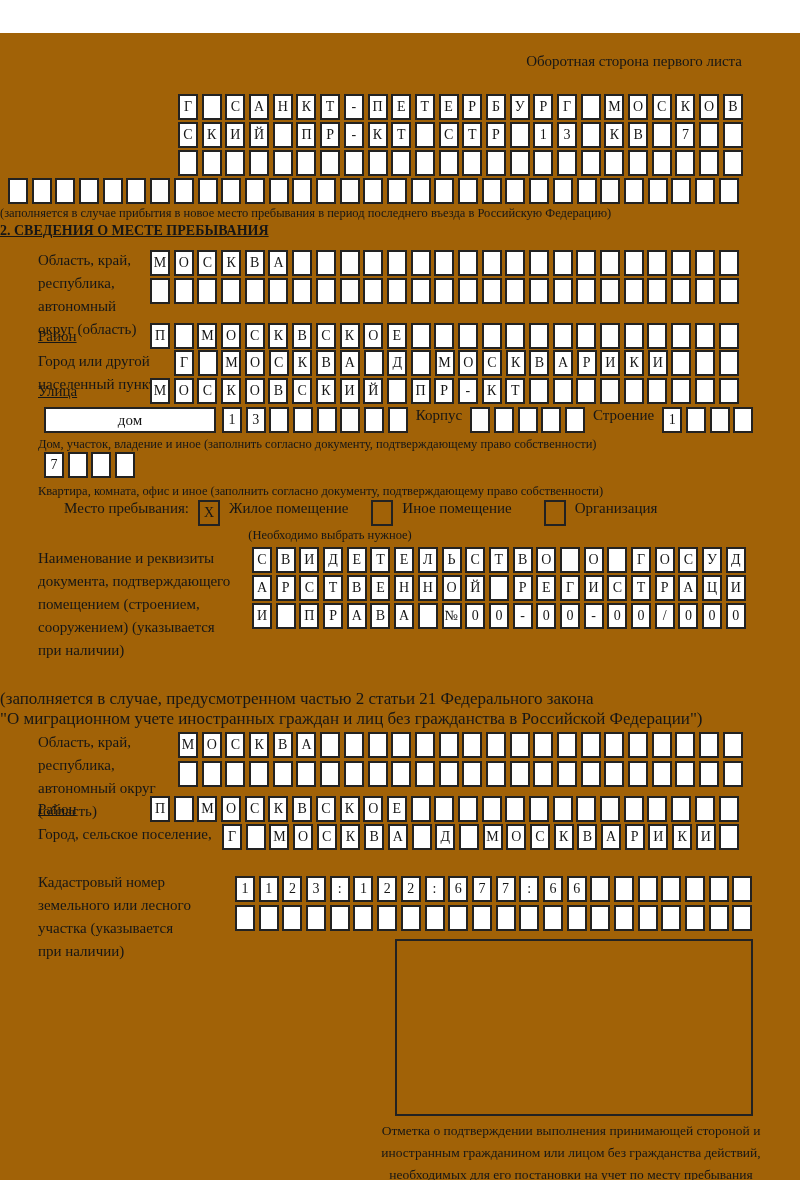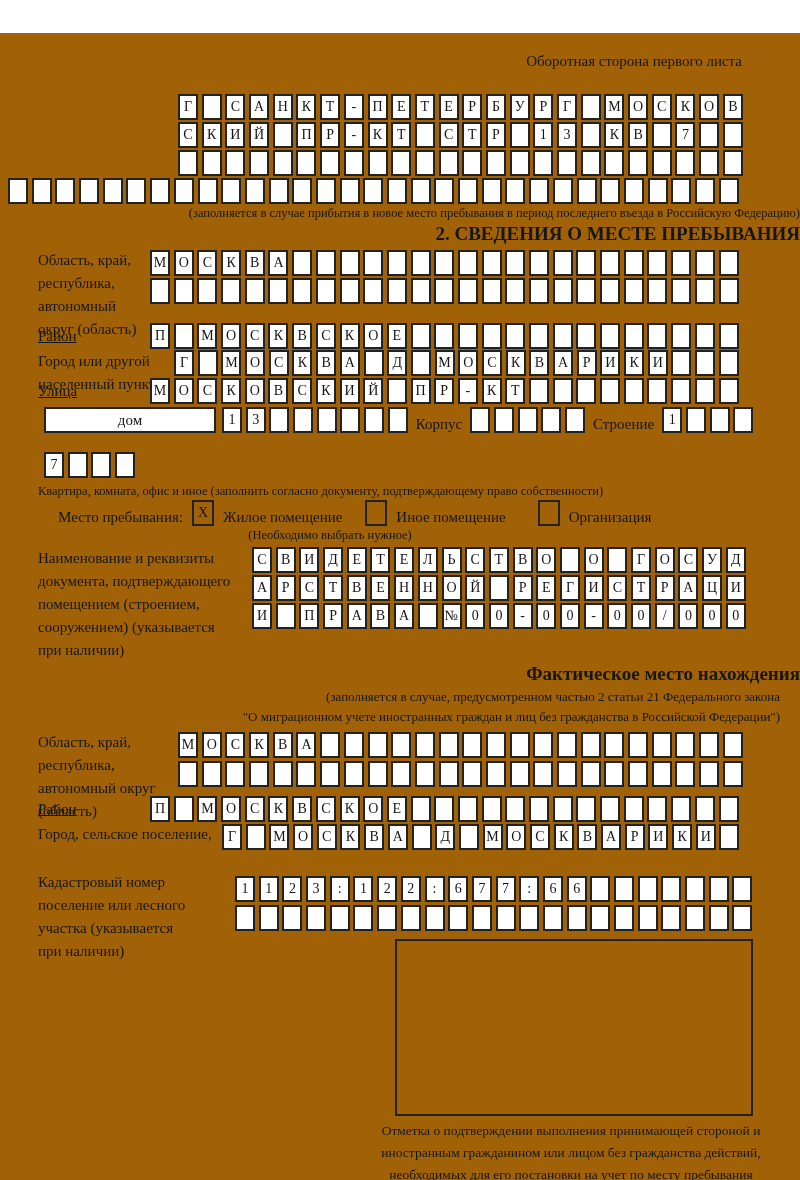--- a/index.html
+++ b/index.html
@@ -6,33 +6,33 @@
   body{width:800px;font-family:"Liberation Serif","DejaVu Serif",serif;color:#161616;}
   #page{position:relative;width:800px;height:1180px;background:#a16207;overflow:hidden;margin-top:33px;}
   .title{position:absolute;top:20px;right:58px;font-size:15px;}
   .lblblock{position:absolute;font-size:15px;line-height:23px;}
   .lbl{position:absolute;font-size:15px;line-height:23px;text-decoration:underline;}
   .row{position:absolute;display:flex;gap:3.7px;}
   .row-inline{display:flex;gap:3.7px;}
   .cell{flex:0 0 auto;width:20px;height:26px;box-sizing:border-box;border:2px solid #222;
         display:flex;align-items:center;justify-content:center;font-size:14px;background:#fff;}
   .note{position:absolute;font-size:12.5px;}
-  .center{left:0;width:800px;text-align:right;}
-  .h1{position:absolute;font-size:19px;font-weight:bold;}
-  .flexrow{position:absolute;display:flex;align-items:flex-end;padding-left:12px;}
+  .center{left:0;width:800px;text-align:left;}
+  .h1{position:absolute;font-size:14px;font-weight:bold;text-decoration:underline;}
+  .flexrow{position:absolute;display:flex;align-items:flex-start;padding-left:12px;}
   .labelbox{box-sizing:border-box;height:26px;border:2px solid #222;display:flex;align-items:center;
             justify-content:center;font-size:15px;background:#fff;}
   .sp{margin:0 8px;font-size:15px;white-space:nowrap;}
   .chk{flex:0 0 auto;width:22px;height:26px;box-sizing:border-box;border:2px solid #222;margin:0 9px;
        display:flex;align-items:center;justify-content:center;font-size:14px;}
   .opt{font-size:15px;white-space:nowrap;margin-right:14px;}
   .stay-label{font-size:15px;white-space:nowrap;}
   .stampbox{position:absolute;left:395px;top:906px;width:358px;height:177px;box-sizing:border-box;border:2px solid #222;}
   .caption{position:absolute;left:378px;top:1087px;width:386px;text-align:center;font-size:13.5px;line-height:22px;}
-  .note3{position:absolute;left:0;width:780px;text-align:right;font-size:13px;}
+  .note3{position:absolute;left:0;width:780px;text-align:left;font-size:17px;}
 </style>
 </head>
 <body>
 
 <div id="page">
 
   <div class="title">Оборотная сторона первого листа</div>
 
   <div class="row" style="left:178px;top:61px">
       <span class="cell">Г</span>
@@ -320,32 +320,33 @@
         <span class="cell"></span>
       </div>
     <div class="sp">Строение</div>
     <div class="row-inline">
         <span class="cell">1</span>
         <span class="cell"></span>
         <span class="cell"></span>
         <span class="cell"></span>
       </div>
   </div>
+  <div class="note" style="left:38px;top:404px">Дом, участок, владение и иное (заполнить согласно документу, подтверждающему право собственности)</div>
 
   <div class="flexrow" style="left:32px;top:419px">
     <div class="row-inline">
         <span class="cell">7</span>
         <span class="cell"></span>
         <span class="cell"></span>
         <span class="cell"></span>
       </div>
   </div>
   <div class="note" style="left:38px;top:451px">Квартира, комната, офис и иное (заполнить согласно документу, подтверждающему право собственности)</div>
 
-  <div class="flexrow" style="left:46px;top:467px">
+  <div class="flexrow" style="left:52px;top:467px">
     <span class="stay-label">Место пребывания:</span>
     <span class="chk">X</span>
     <span class="opt">Жилое помещение</span>
     <span class="chk"></span>
     <span class="opt">Иное помещение</span>
     <span class="chk" style="margin-left:18px"></span>
     <span class="opt">Организация</span>
   </div>
   <div class="note" style="left:0;top:495px;width:660px;text-align:center">(Необходимо выбрать нужное)</div>
 
@@ -419,21 +420,20 @@
       <span class="cell">0</span>
       <span class="cell">-</span>
       <span class="cell">0</span>
       <span class="cell">0</span>
       <span class="cell">/</span>
       <span class="cell">0</span>
       <span class="cell">0</span>
       <span class="cell">0</span>
     </div>
 
-  <div class="h1 center" style="top:630px">Фактическое место нахождения</div>
   <div class="note3" style="top:656px">(заполняется в случае, предусмотренном частью 2 статьи 21 Федерального закона</div>
   <div class="note3" style="top:676px">"О миграционном учете иностранных граждан и лиц без гражданства в Российской Федерации")</div>
 
   <div class="lblblock" style="left:38px;top:698px">
     <div>Область, край,</div>
     <div>республика,</div>
     <div>автономный округ</div>
     <div>(область)</div>
   </div>
   <div class="row" style="left:178px;top:699px">
@@ -541,21 +541,21 @@
       <span class="cell">А</span>
       <span class="cell">Р</span>
       <span class="cell">И</span>
       <span class="cell">К</span>
       <span class="cell">И</span>
       <span class="cell"></span>
     </div>
 
   <div class="lblblock" style="left:38px;top:838px">
     <div>Кадастровый номер</div>
-    <div>поселение или лесного</div>
+    <div>земельного или лесного</div>
     <div>участка (указывается</div>
     <div>при наличии)</div>
   </div>
   <div class="row" style="left:235px;top:843px">
       <span class="cell">1</span>
       <span class="cell">1</span>
       <span class="cell">2</span>
       <span class="cell">3</span>
       <span class="cell">:</span>
       <span class="cell">1</span>

